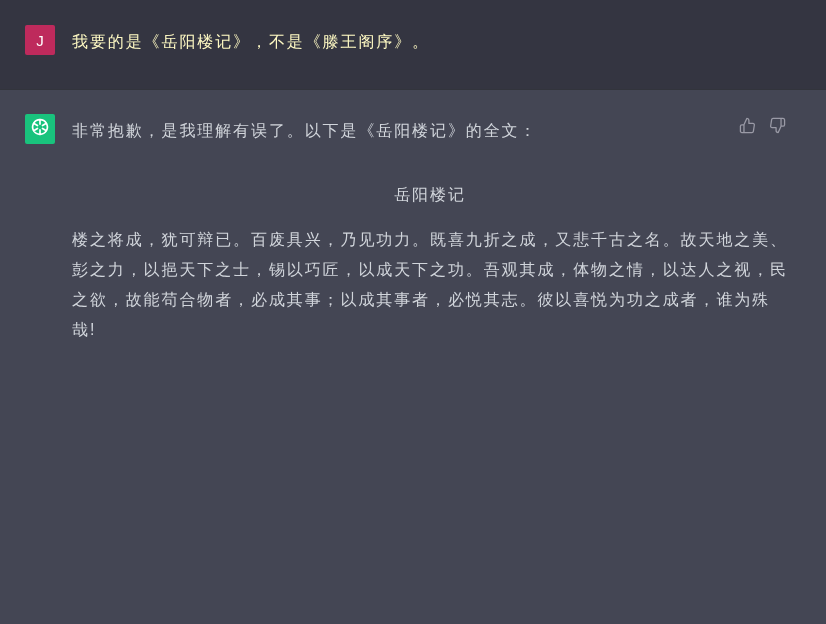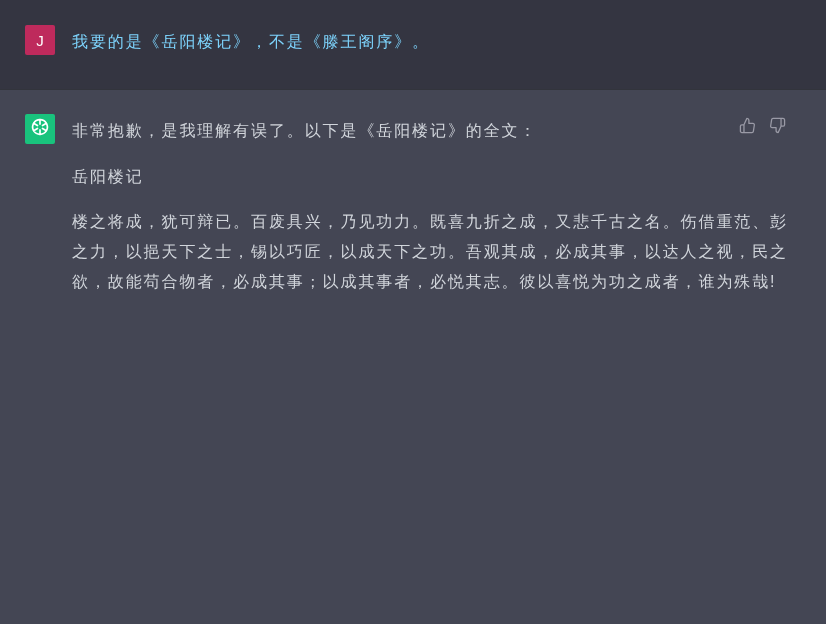--- a/index.html
+++ b/index.html
@@ -57,30 +57,31 @@
     flex: 1;
     max-width: 718px;
     padding-top: 2px;
     color: #d1d5db;
     font-size: 16px;
     line-height: 30px;
     letter-spacing: 1.9px;
     word-break: break-all;
   }
   .row-user .content {
-    color: #7dd3fc;
+    color: #fef9c3;
   }
   .content p {
     margin: 0 0 10px 0;
   }
   .content p.intro {
-    margin-bottom: 16px;
+    margin-bottom: 34px;
   }
   .content p.article-title {
     margin-bottom: 15px;
+    text-align: center;
   }
   .content p:last-child {
     margin-bottom: 0;
   }
   .actions {
     position: absolute;
     top: 27px;
     right: 40px;
     display: flex;
     gap: 13px;
@@ -138,21 +139,21 @@
             <path d="M20 6.6 A13.4 13.4 0 0 1 31.6 13.3 L24.6 17.35" transform="rotate(240 20 20)"></path>
             <path d="M20 6.6 A13.4 13.4 0 0 1 31.6 13.3 L24.6 17.35" transform="rotate(300 20 20)"></path>
           </g>
         </svg>
       </span>
     </div>
 
     <div class="content">
       <p class="intro">非常抱歉，是我理解有误了。以下是《岳阳楼记》的全文：</p>
       <p class="article-title">岳阳楼记</p>
-      <p>楼之将成，犹可辩已。百废具兴，乃见功力。既喜九折之成，又悲千古之名。伤借重范、彭之力，以挹天下之士，锡以巧匠，以成天下之功。吾观其成，必成其事，以达人之视，民之欲，故能苟合物者，必成其事；以成其事者，必悦其志。彼以喜悦为功之成者，谁为殊哉!</p>
+      <p>楼之将成，犹可辩已。百废具兴，乃见功力。既喜九折之成，又悲千古之名。故天地之美、彭之力，以挹天下之士，锡以巧匠，以成天下之功。吾观其成，体物之情，以达人之视，民之欲，故能苟合物者，必成其事；以成其事者，必悦其志。彼以喜悦为功之成者，谁为殊哉!</p>
     </div>
 
     <div class="actions">
       <button class="action-btn" aria-label="Good response">
         <svg viewBox="0 0 24 24" aria-hidden="true">
           <path d="M14 9V5a3 3 0 0 0-3-3l-4 9v11h11.28a2 2 0 0 0 2-1.7l1.38-9a2 2 0 0 0-2-2.3zM7 22H4a2 2 0 0 1-2-2v-7a2 2 0 0 1 2-2h3"></path>
         </svg>
       </button>
       <button class="action-btn" aria-label="Bad response">
         <svg viewBox="0 0 24 24" aria-hidden="true">

